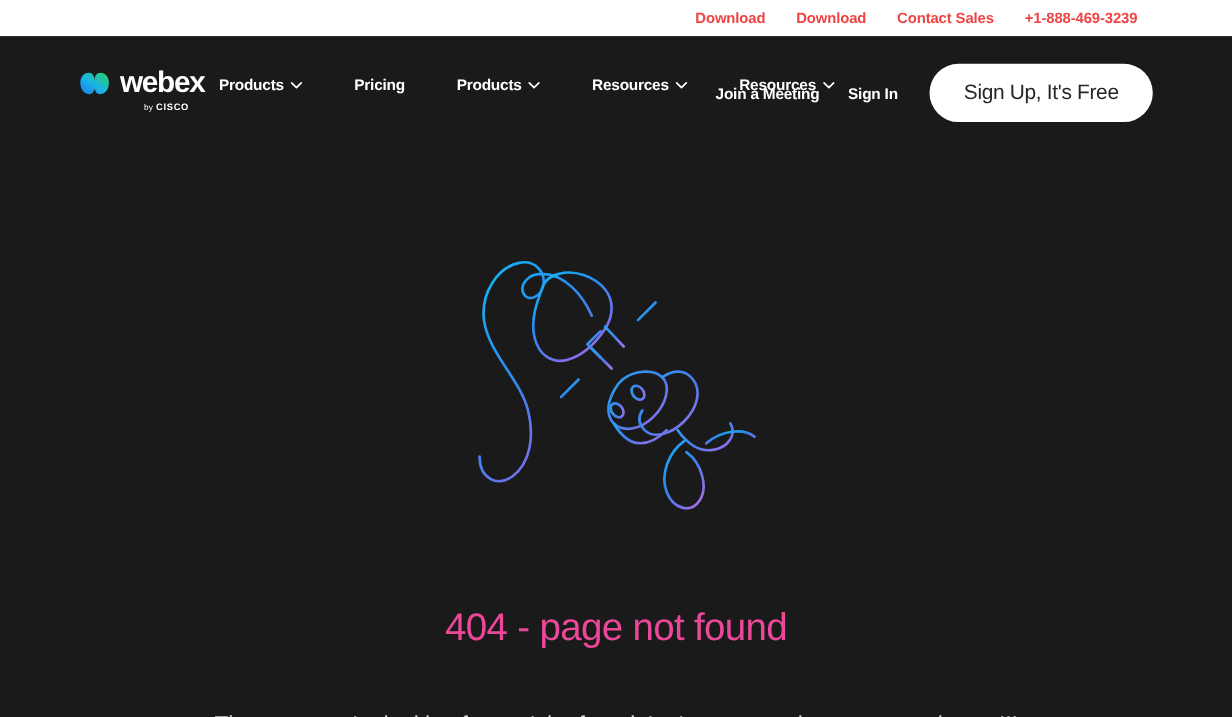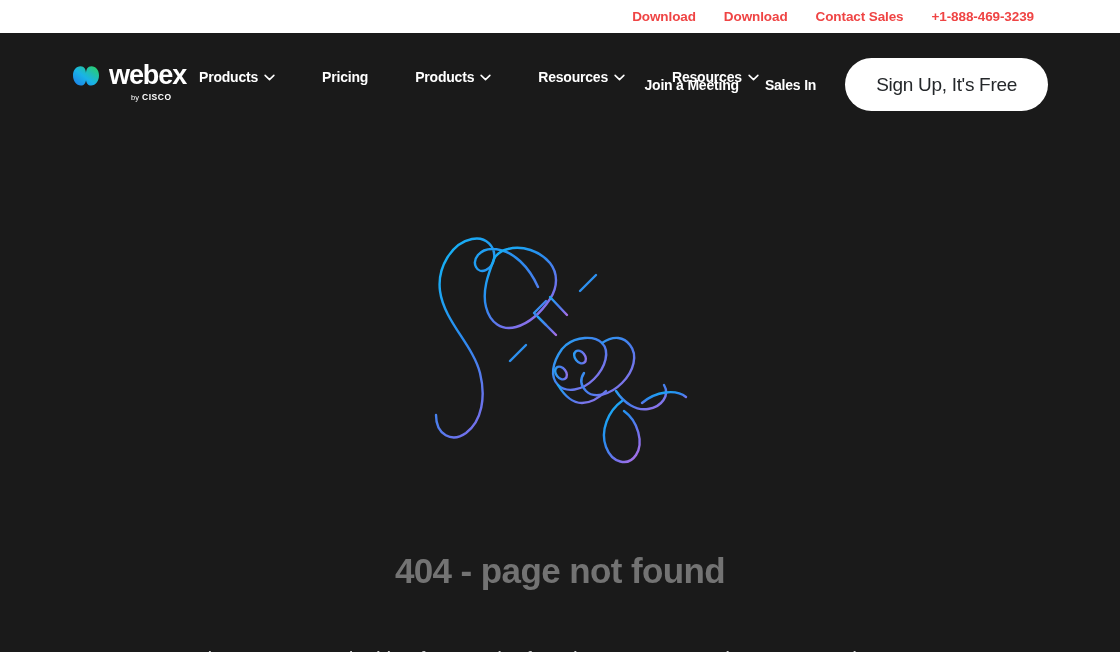--- a/index.html
+++ b/index.html
@@ -153,23 +153,23 @@
     align-items: center;
   }
   .illustration {
     margin-top: 98px;
     width: 300px;
     height: 245px;
     display: block;
   }
   .error-title {
     margin-top: 83px;
-    color: #737373;
+    color: #ec4899;
     font-size: 35px;
-    font-weight: bold;
+    font-weight: normal;
     letter-spacing: -0.6px;
     line-height: 1;
     text-align: center;
   }
   .error-subtitle {
     margin-top: 33px;
     color: #cfcfcf;
     font-size: 21px;
     font-weight: normal;
     letter-spacing: -0.2px;
@@ -237,21 +237,21 @@
       <div class="nav-item">
         <span>Resources</span>
         <svg class="chev" viewBox="0 0 12 8">
           <path d="M1 1.6 L6 6.4 L11 1.6" fill="none" stroke="#ffffff" stroke-width="1.8" stroke-linecap="round" stroke-linejoin="round"></path>
         </svg>
       </div>
     </nav>
 
     <div class="header-right">
       <a class="hr-link">Join a Meeting</a>
-      <a class="hr-link">Sales In</a>
+      <a class="hr-link">Sign In</a>
       <button class="signup-btn">Sign Up, It's Free</button>
     </div>
   </header>
 
   <main class="error-content">
 
     <svg class="illustration" viewBox="0 0 300 245">
       <defs>
         <linearGradient id="cordg" x1="0.15" y1="0" x2="0.85" y2="1">
           <stop offset="0%" stop-color="#15B2F5"></stop>

